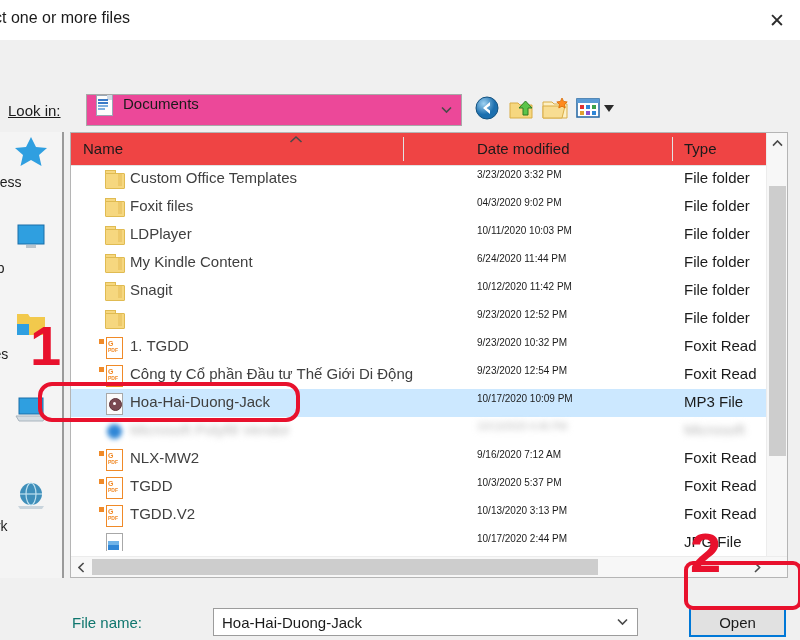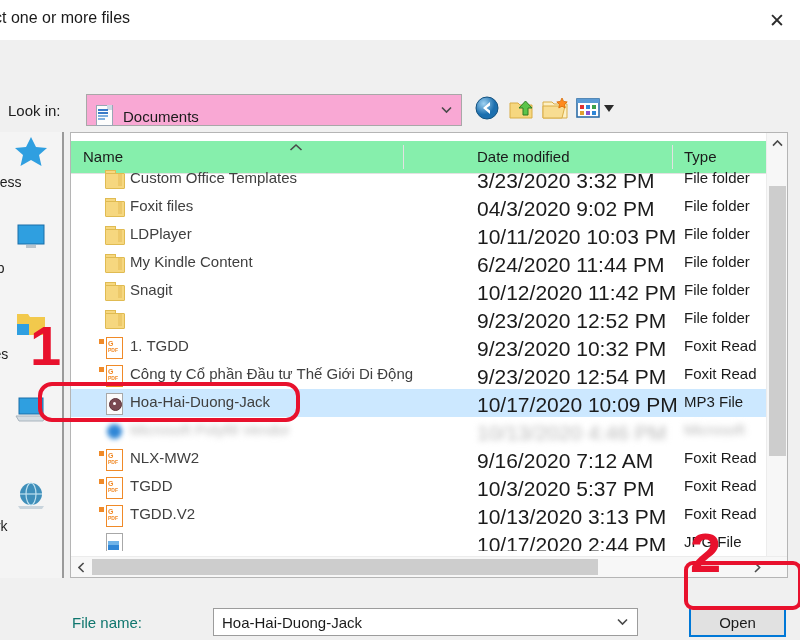--- a/index.html
+++ b/index.html
@@ -28,26 +28,26 @@
   }
 
   
   .dialog-body{
     position:absolute;left:0;top:40px;width:800px;height:600px;
     background:#f0f0f0;
   }
 
   
   .lookin-label{
-    position:absolute;left:8px;top:62px;font-size:15px;color:#1b1b1b;
+    position:absolute;left:8px;top:62px;font-size:15px;color:#1b1b1b;text-decoration:underline;
   }
   .lookin-combo{
     position:absolute;left:86px;top:54px;width:374px;height:30px;
-    background:#f9a8d4;border:1px solid #a8a8a8;
-    display:flex;align-items:flex-end;
+    background:#ec4899;border:1px solid #a8a8a8;
+    display:flex;align-items:flex-start;
   }
   .lookin-combo .doc-ico{
     margin-left:8px;width:18px;height:20px;position:relative;flex:none;
   }
   .doc-ico .sheet{
     position:absolute;left:1px;top:0;width:15px;height:19px;
     background:#fdfdfd;border:1px solid #9aa7b5;
   }
   .doc-ico .ln{position:absolute;left:3px;height:1.5px;background:#3a7bc8;}
   .doc-ico .ln.a{top:4px;width:10px;}
@@ -84,38 +84,38 @@
     position:absolute;left:-22px;top:42px;width:84px;
     font-size:14px;color:#1b1b1b;text-align:left;white-space:nowrap;
   }
 
   
   .listframe{
     position:absolute;left:70px;top:92px;width:718px;height:446px;
     background:#ffffff;border:1px solid #b5b5b5;box-sizing:border-box;
   }
   .colheader{
-    position:absolute;left:0;top:8px;width:716px;height:32px;
-    background:#86efac;border-bottom:1px solid #e2e2e2;
+    position:absolute;left:0;top:0;width:716px;height:32px;
+    background:#ef4444;border-bottom:1px solid #e2e2e2;
   }
   .colheader .ch{
     position:absolute;top:7px;font-size:15px;color:#1b1b1b;white-space:nowrap;
   }
   .colsep{position:absolute;top:4px;width:1px;height:24px;background:#e2e2e2;}
   .sort-chevron{position:absolute;top:2px;left:218px;width:14px;height:9px;}
 
   .rows{position:absolute;left:0;top:32px;width:716px;height:386px;overflow:hidden;}
   .row{position:relative;height:28px;width:716px;}
   .row.selected{background:#cce8ff;}
   .row .ficon{position:absolute;left:34px;top:4px;width:19px;height:21px;}
   .row .fname{
     position:absolute;left:59px;top:4px;font-size:15px;color:#404040;
     white-space:nowrap;
   }
-  .row .fdate{position:absolute;left:406px;top:4px;font-size:21px;color:#1b1b1b;white-space:nowrap;}
+  .row .fdate{position:absolute;left:406px;top:4px;font-size:10px;color:#1b1b1b;white-space:nowrap;}
   .row .ftype{position:absolute;left:613px;top:4px;font-size:15px;color:#1b1b1b;white-space:nowrap;}
   .row.blurred .fname,.row.blurred .fdate,.row.blurred .ftype{
     color:#b9b9b9;filter:blur(3.4px);
   }
   .row.blurred .ficon{filter:blur(2.6px);}
 
   
   .ico-folder{position:relative;}
   .ico-folder .fb{
     position:absolute;left:0;top:4px;width:18px;height:14px;

